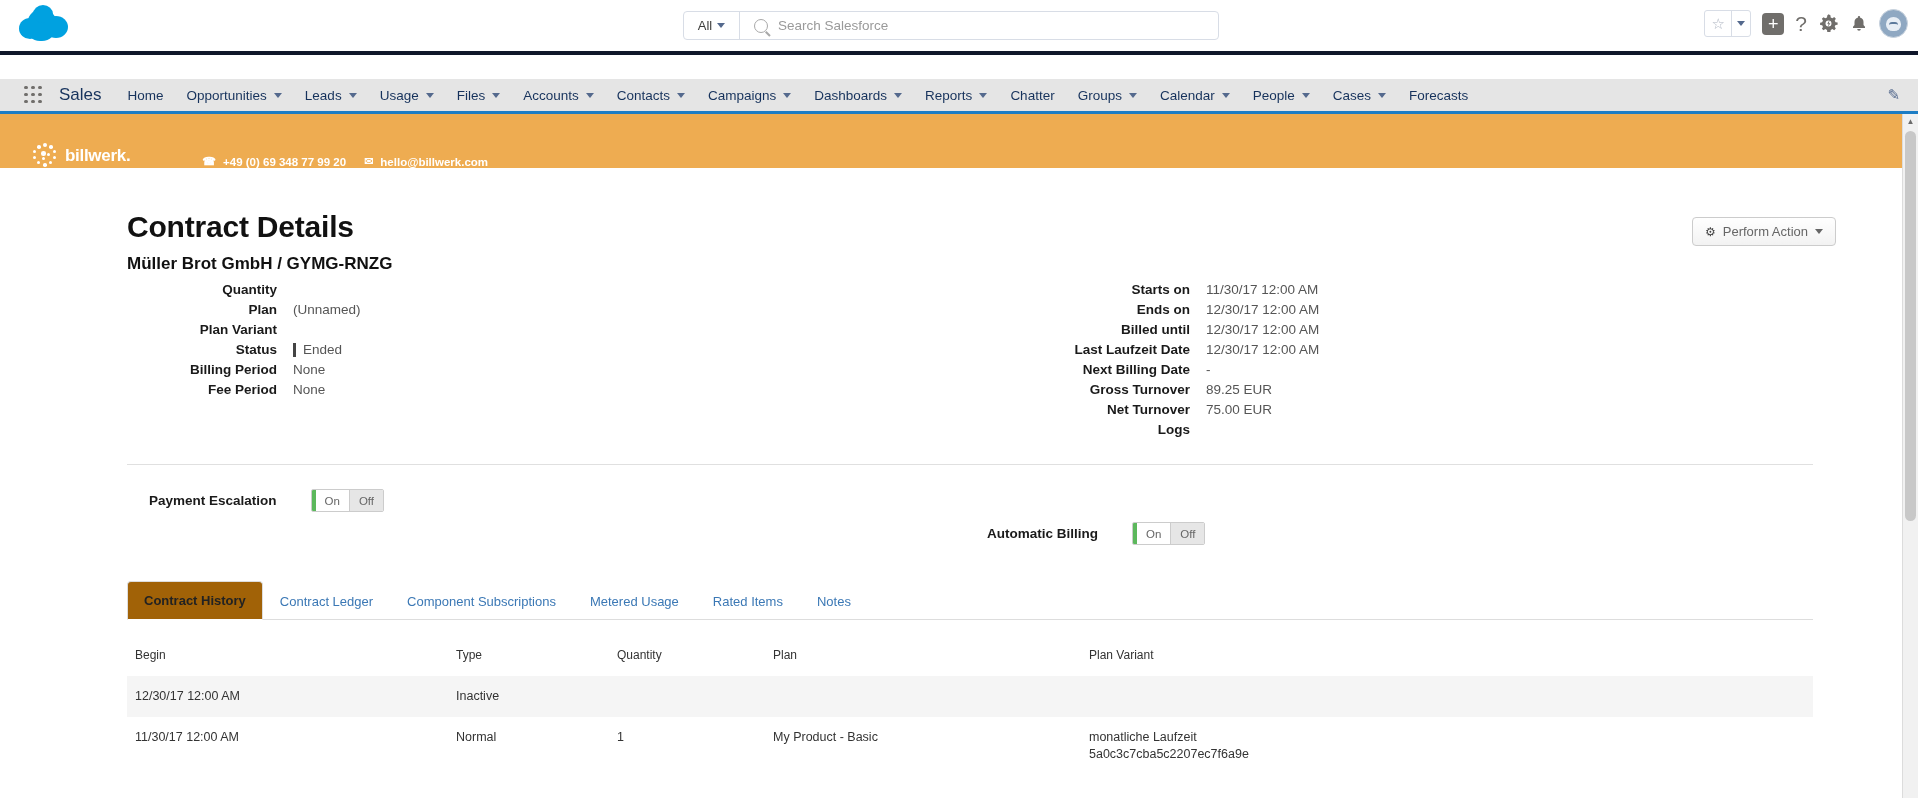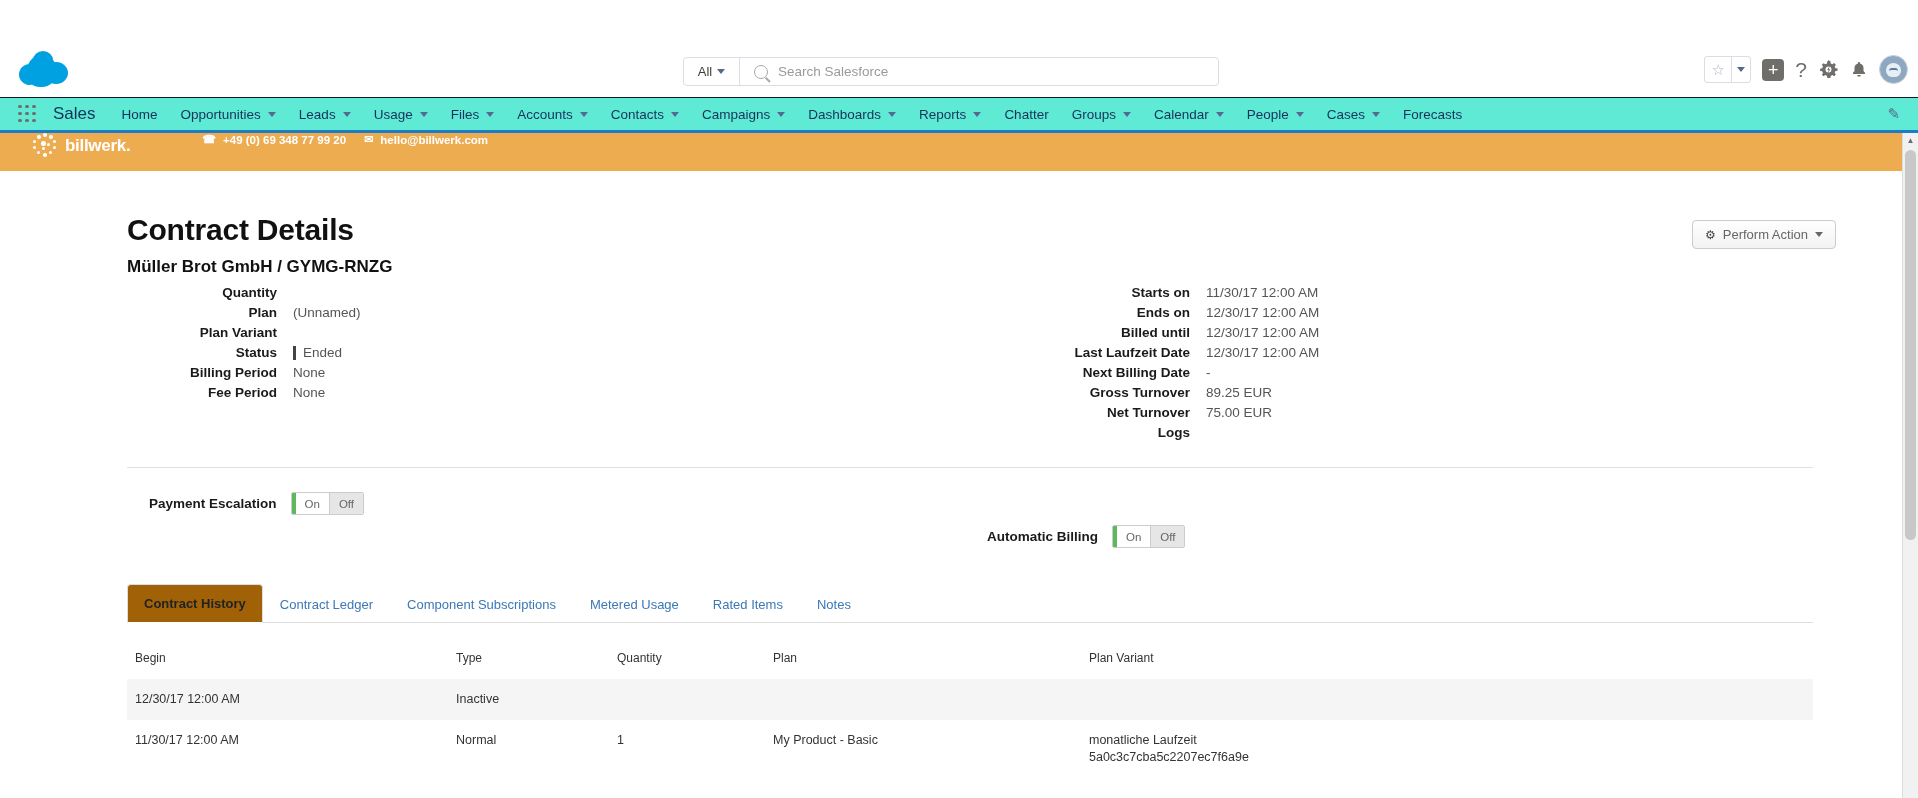--- a/index.html
+++ b/index.html
@@ -16,22 +16,21 @@
     background: #ffffff;
   }
 
   
   .sf-header {
     position: relative;
     height: 51px;
     background: #ffffff;
     display: flex;
     align-items: center;
-    border-bottom: 1px solid #0f172a;
-    margin-top: 46px;
+    border-bottom: 4px solid #0f172a;
   }
   .sf-logo {
     position: absolute;
     left: 18px;
     top: 3px;
     width: 56px;
     height: 40px;
   }
   .cloud-shape {
     position: absolute;
@@ -163,26 +162,27 @@
     left: 9px; top: 12px;
     width: 9px; height: 4px;
     border-top: 2px solid #5d7a9c;
     border-radius: 3px;
   }
 
   
   .sf-nav {
     position: relative;
     height: 32px;
-    background: #5eead4;
-    display: flex;
-    align-items: center;
-    padding-left: 18px;
+    background: #e5e5e5;
+    display: flex;
+    align-items: center;
+    padding-left: 24px;
     border-bottom: 3px solid #1d7dc4;
     box-sizing: content-box;
+    margin-top: 24px;
   }
   .waffle {
     width: 19px; height: 19px;
     display: grid;
     grid-template-columns: repeat(3, 1fr);
     grid-template-rows: repeat(3, 1fr);
     gap: 2.5px;
     margin-right: 16px;
     cursor: pointer;
   }
@@ -251,24 +251,24 @@
     position: absolute;
     left: 2px; top: 17px;
     width: 11px; height: 390px;
     background: #c8c8c8;
     border-radius: 6px;
     cursor: grab;
   }
 
   
   .bw-banner {
-    height: 38px;
+    height: 54px;
     background: #eeac51;
     display: flex;
-    align-items: flex-start;
+    align-items: flex-end;
     padding-left: 33px;
     gap: 0;
     margin-right: 15px;
   }
   .bw-logo {
     display: flex;
     align-items: center;
     gap: 7px;
     margin-right: 72px;
   }
@@ -389,21 +389,21 @@
   }
 
   .toggle-section {
     position: relative;
     height: 110px;
   }
   .toggle-group {
     position: absolute;
     display: flex;
     align-items: center;
-    gap: 14px;
+    gap: 34px;
   }
   .toggle-label {
     font-size: 13.5px;
     font-weight: 700;
     color: #1a1a1a;
   }
   .switch {
     display: flex;
     height: 21px;
     border: 1px solid #cccccc;

